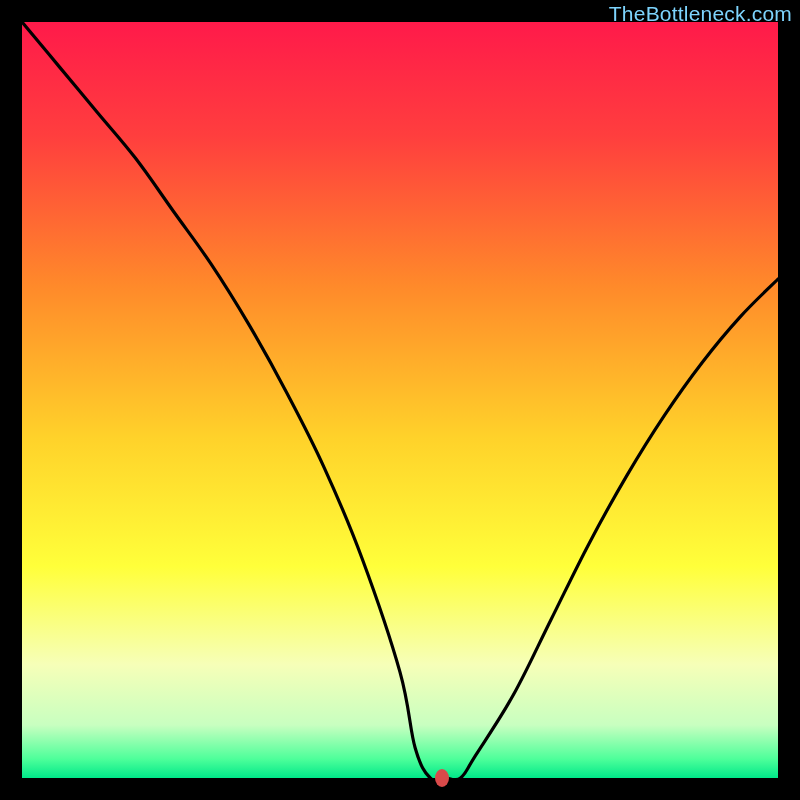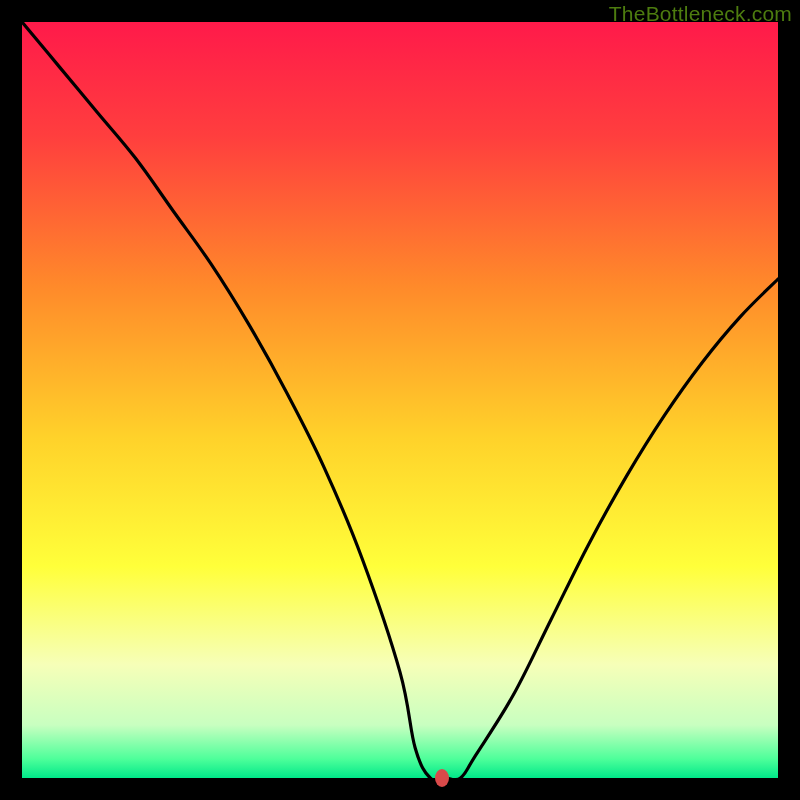--- a/index.html
+++ b/index.html
@@ -23,21 +23,21 @@
     position: absolute;
     left: 0;
     top: 0;
     width: 756px;
     height: 756px;
   }
   .watermark {
     position: absolute;
     top: 2px;
     right: 8px;
-    color: #4d7c0f;
+    color: #7dd3fc;
     font-size: 21px;
     font-weight: 500;
     letter-spacing: 0.2px;
   }
   svg.curve {
     position: absolute;
     left: 0;
     top: 0;
     width: 756px;
     height: 756px;

